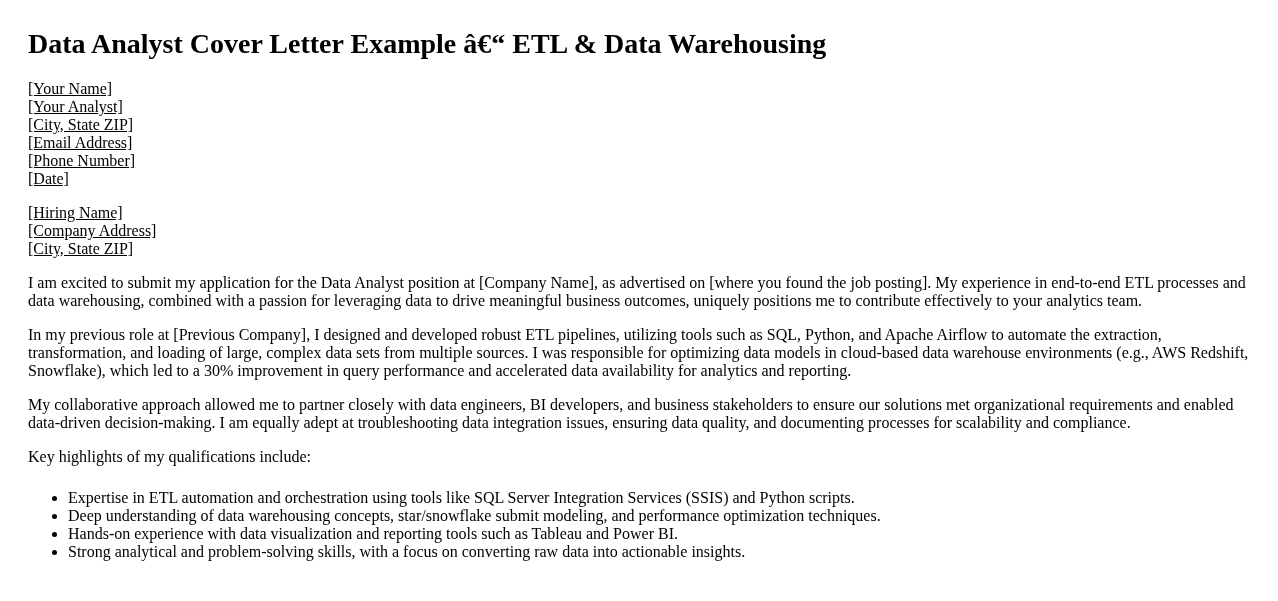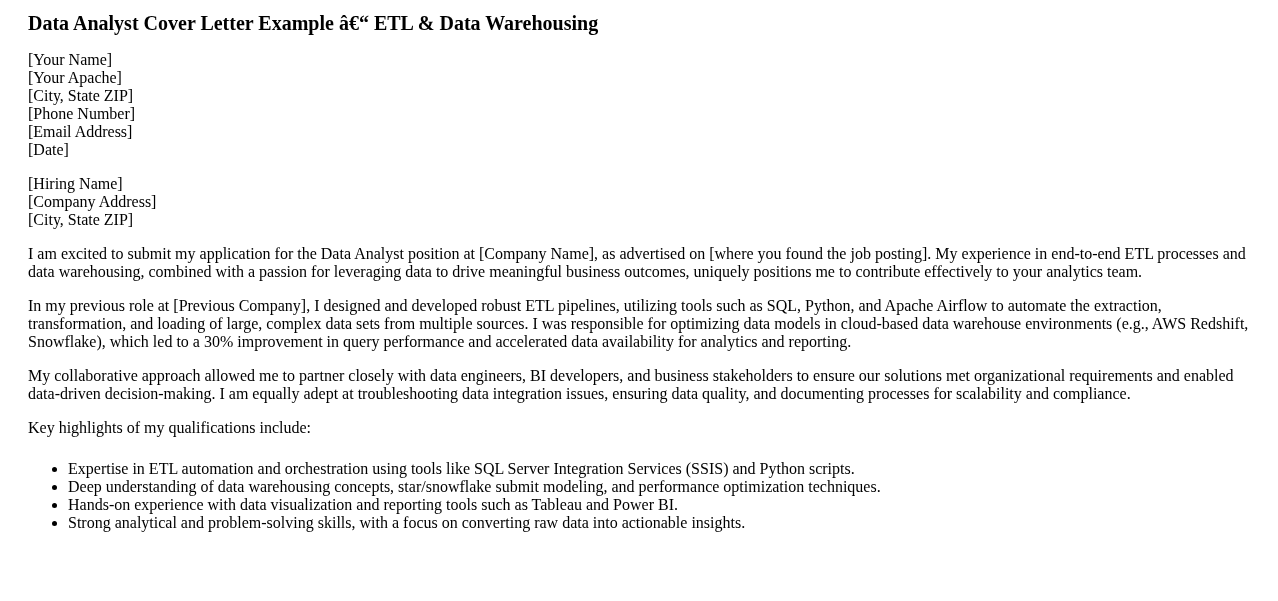--- a/index.html
+++ b/index.html
@@ -13,54 +13,55 @@
     line-height: 18px;
     width: 1262px;
     height: 585px;
     overflow: hidden;
   }
   .page {
     padding-left: 20px;
     padding-right: 8px;
   }
   h1.doc-title {
-    font-size: 20px;
+    font-size: 28px;
     line-height: normal;
     font-weight: bold;
-    margin: 4px 0;
+    margin: 20px 0;
   }
   p {
     margin: 16px 0;
   }
   .line {
     display: block;
+    text-decoration: underline;
   }
   ul.highlights {
     margin: 23px 0;
     padding-left: 40px;
     list-style-type: disc;
   }
   ul.highlights li {
     margin: 0;
     padding: 0;
   }
 </style>
 </head>
 <body>
 
 <div class="page">
 
   <h1 class="doc-title">Data Analyst Cover Letter Example â€“ ETL &amp; Data Warehousing</h1>
 
   <p class="address-block">
     <span class="line">[Your Name]</span>
-    <span class="line">[Your Apache]</span>
+    <span class="line">[Your Analyst]</span>
     <span class="line">[City, State ZIP]</span>
+    <span class="line">[Email Address]</span>
     <span class="line">[Phone Number]</span>
-    <span class="line">[Email Address]</span>
     <span class="line">[Date]</span>
   </p>
 
   <p class="address-block">
     <span class="line">[Hiring Name]</span>
     <span class="line">[Company Address]</span>
     <span class="line">[City, State ZIP]</span>
   </p>
 
 

